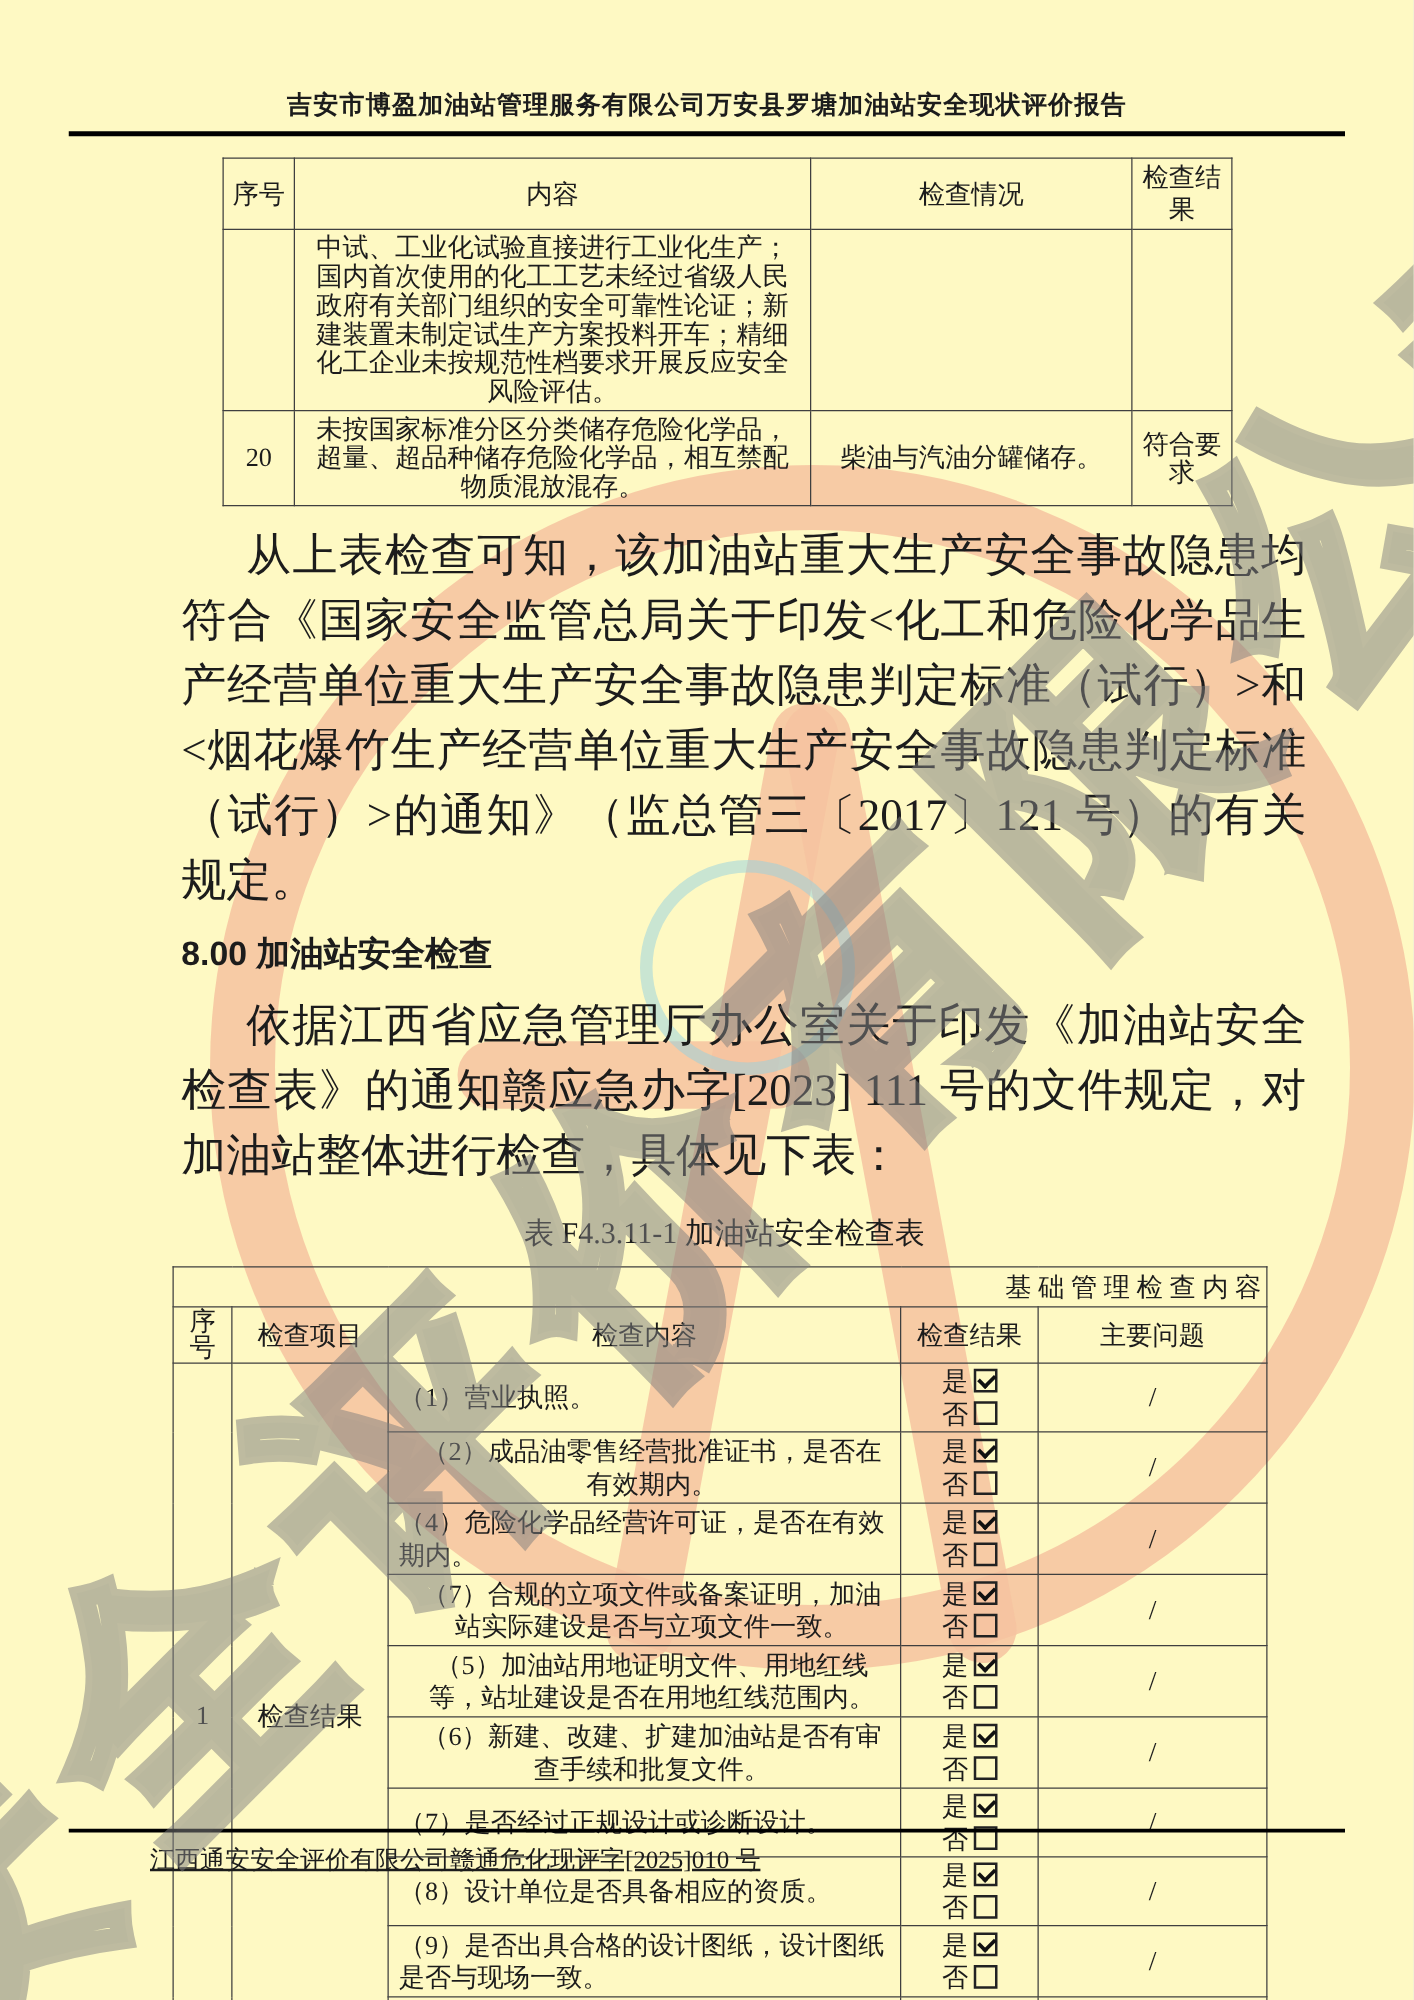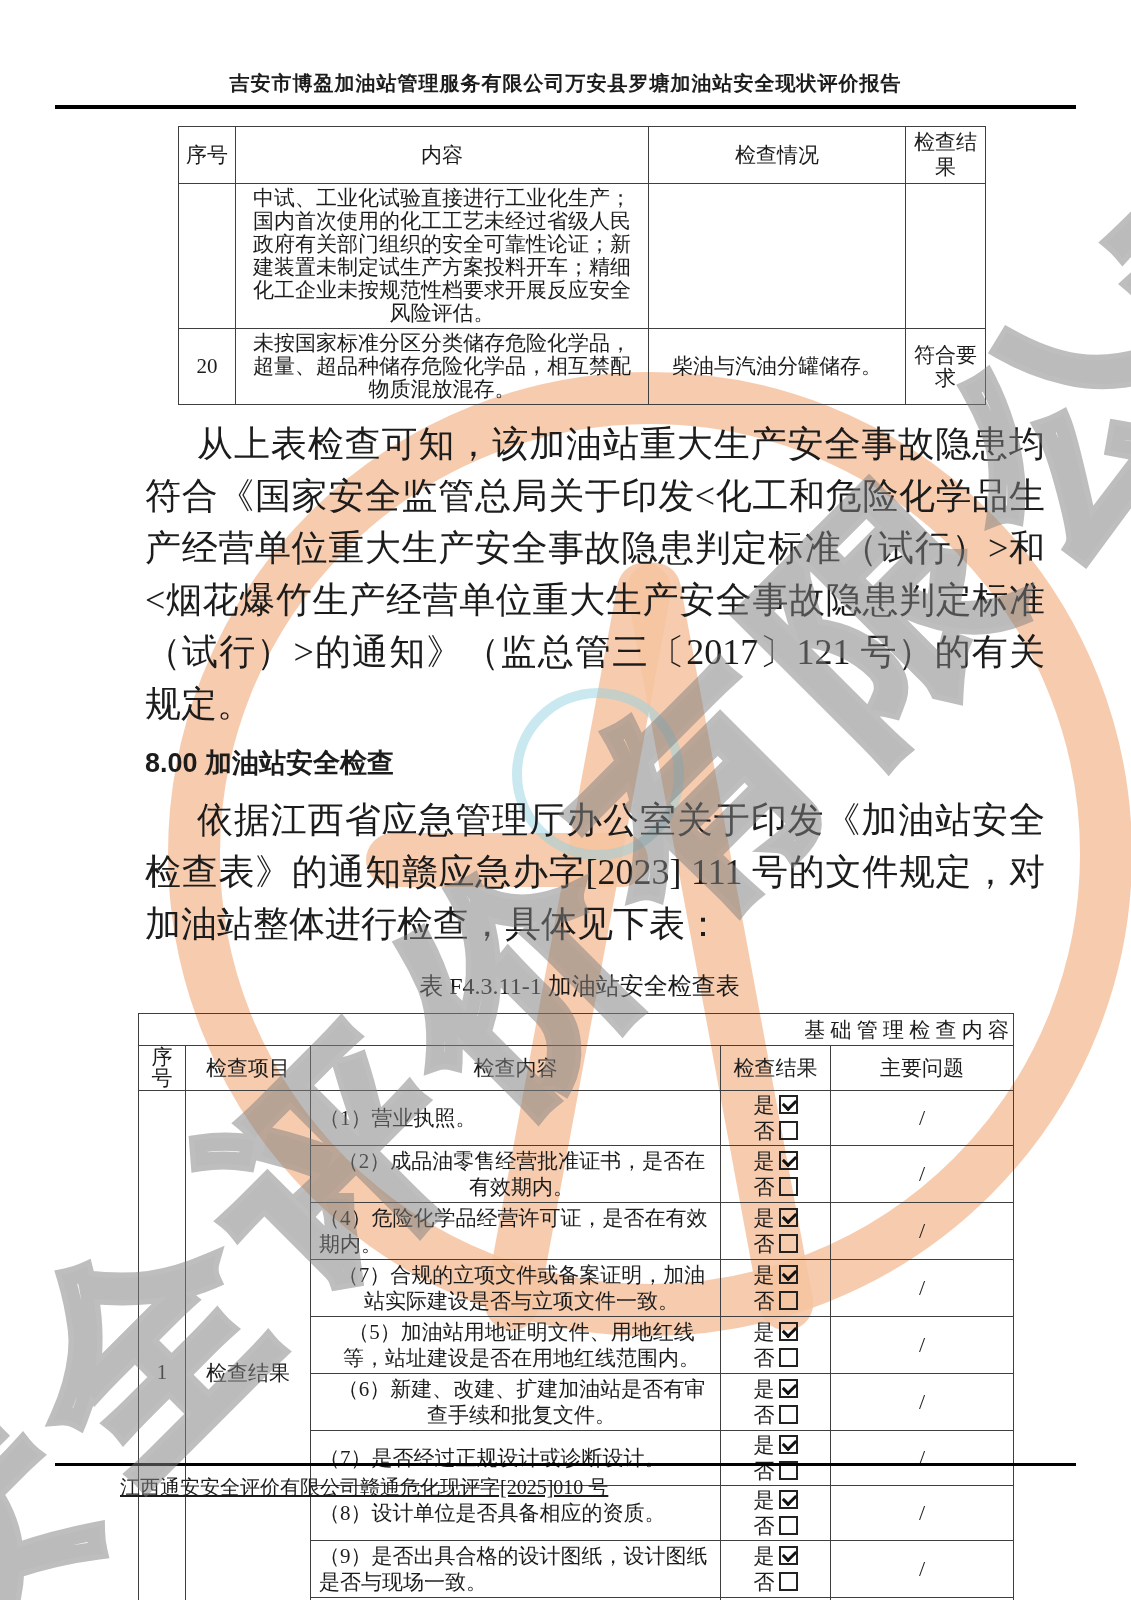--- a/index.html
+++ b/index.html
@@ -1,16 +1,16 @@
 <!DOCTYPE html>
 <html><head>
 <meta charset="utf-8">
 <style>
   html,body{margin:0;padding:0;background:#e8e8e8;}
-  .page{position:relative;width:1131px;height:1600px;background:#ffffff;margin:0 auto;
+  .page{position:relative;width:1131px;height:1600px;background:#fef9c3;margin:0 auto;
         overflow:hidden;font-family:"Liberation Serif","DejaVu Serif",serif;color:#1c1c1c;}
 
   
   .wm-under{position:absolute;inset:0;z-index:0;}
   .wm-ring{position:absolute;left:168px;top:372px;width:860px;height:860px;
            border:52px solid #f6c3a0;border-radius:50%;opacity:.85;}
   .wm-leg{position:absolute;left:622px;top:563px;width:54px;height:780px;
           background:#f6c3a0;border-radius:27px;opacity:.85;transform-origin:50% 0;}
   .wm-leg.left{transform:rotate(10.5deg);}
   .wm-leg.right{transform:rotate(-10.5deg);}

